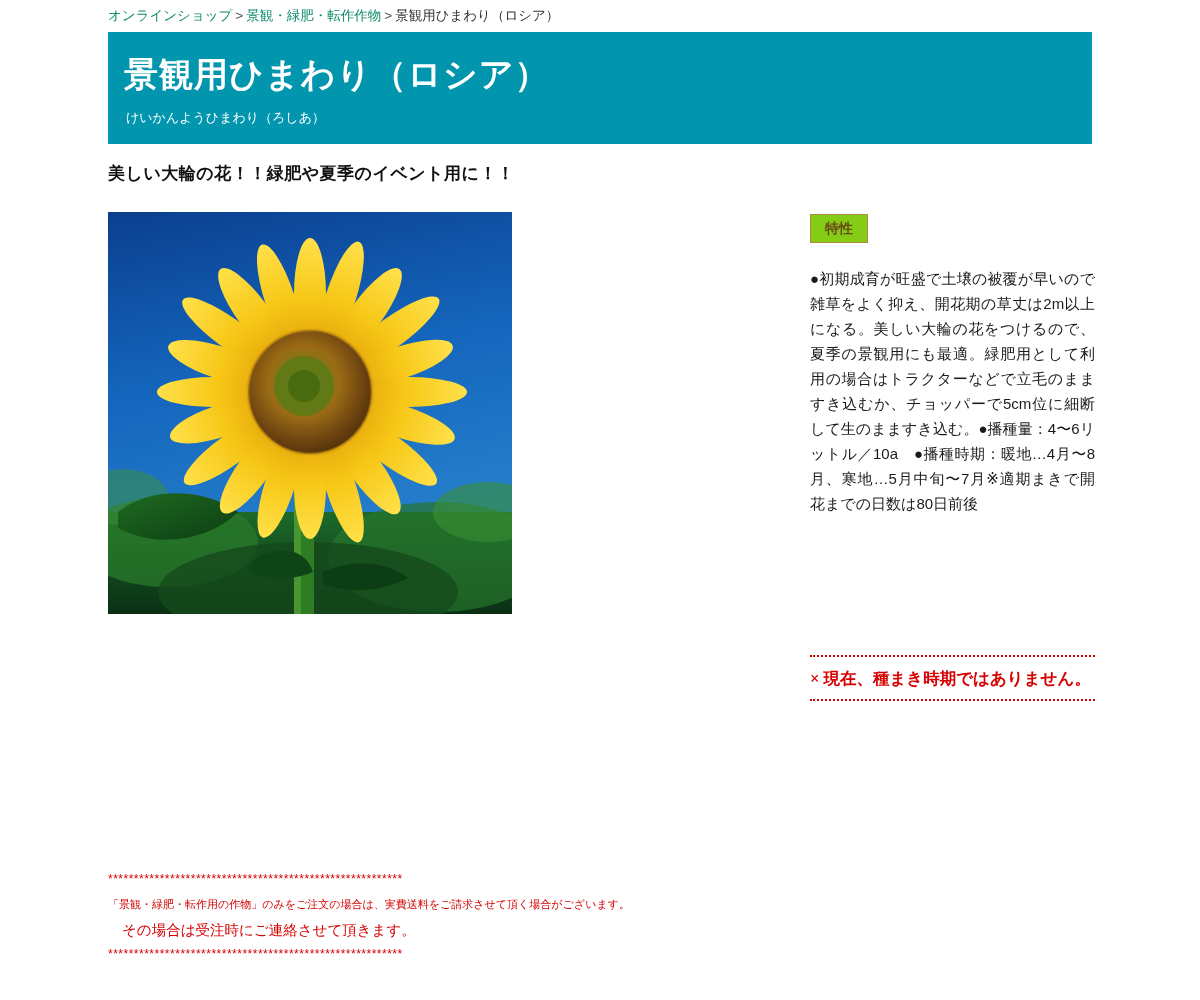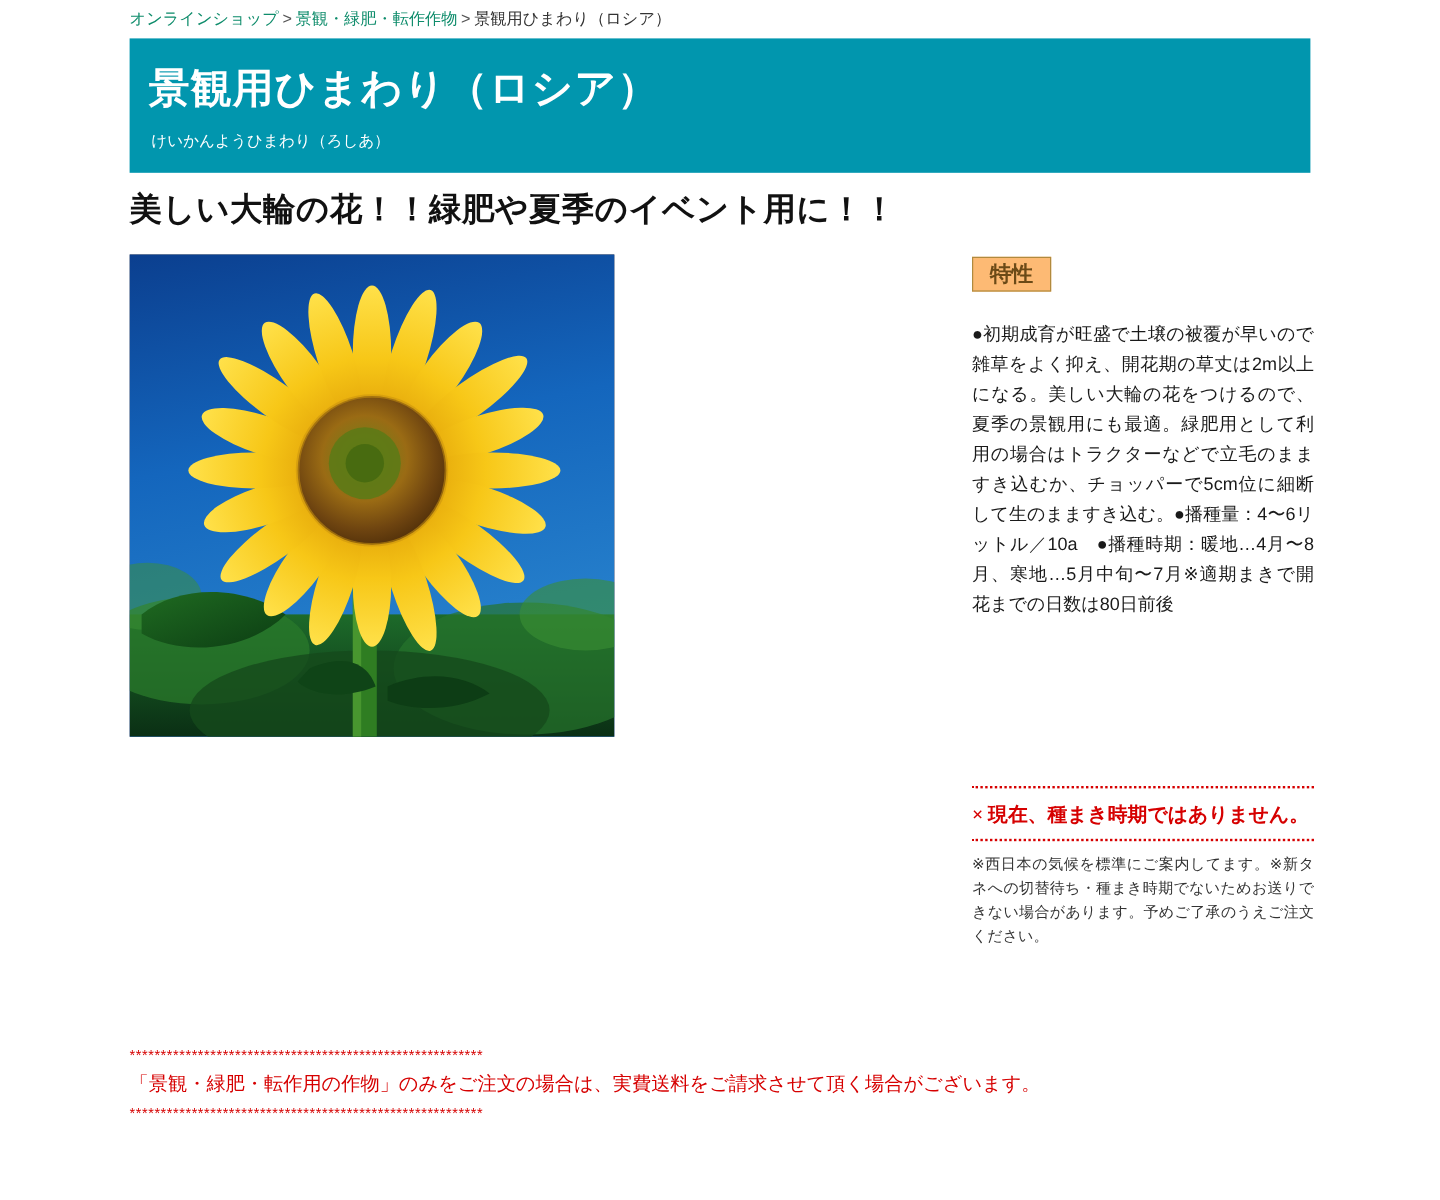--- a/index.html
+++ b/index.html
@@ -66,21 +66,21 @@
     font-size: 13px;
     font-weight: normal;
     line-height: 18px;
   }
 
   
   .catch-copy {
     position: absolute;
     left: 108px;
     top: 155px;
-    font-size: 27px;
+    font-size: 17px;
     font-weight: bold;
     line-height: 38px;
     color: #111;
     letter-spacing: 0.5px;
   }
 
   
   .photo {
     position: absolute;
     left: 108px;
@@ -95,23 +95,23 @@
   
   .spec-box {
     position: absolute;
     left: 810px;
     top: 214px;
     width: 285px;
   }
   .spec-heading {
     display: inline-block;
     border: 1px solid #b08a3e;
-    background: #fdba74;
+    background: #84cc16;
     color: #6b4a17;
-    font-size: 18px;
+    font-size: 14px;
     font-weight: bold;
     padding: 4px 14px 5px 14px;
     line-height: 18px;
   }
   .spec-body {
     margin-top: 23px;
     font-size: 15px;
     line-height: 25px;
     color: #1a1a1a;
     text-align: justify;
@@ -159,21 +159,21 @@
   }
   .ship-note .stars {
     font-size: 12px;
     line-height: 14px;
     letter-spacing: 0.5px;
     overflow: hidden;
     white-space: nowrap;
     height: 15px;
   }
   .ship-note .line1 {
-    font-size: 16px;
+    font-size: 11px;
     line-height: 26px;
     margin-top: 4px;
   }
   .ship-note .line2 {
     font-size: 14.5px;
     line-height: 26px;
     padding-left: 14px;
   }
   .ship-note .stars-bottom {
     margin-top: 4px;
@@ -318,22 +318,22 @@
     <div class="spec-heading">特性</div>
     <div class="spec-body">●初期成育が旺盛で土壌の被覆が早いので雑草をよく抑え、開花期の草丈は2m以上になる。美しい大輪の花をつけるので、夏季の景観用にも最適。緑肥用として利用の場合はトラクターなどで立毛のまますき込むか、チョッパーで5cm位に細断して生のまますき込む。●播種量：4〜6リットル／10a　●播種時期：暖地…4月〜8月、寒地…5月中旬〜7月※適期まきで開花までの日数は80日前後</div>
   </div>
 
   <div class="notice-box">
     <div class="dotted-line"></div>
     <div class="notice-title">
       <span class="x-mark">×</span><span>現在、種まき時期ではありません。</span>
     </div>
     <div class="dotted-line"></div>
-    <div class="notice-note">※西日本の気候を標準にご案内してます。※新タネへの切替待ち・種まき時期でないためお送りできない場合があります。予めご了承のうえご注文ください。</div>
   </div>
 
   <div class="ship-note">
     <div class="stars">*********************************************************</div>
     <div class="line1">「景観・緑肥・転作用の作物」のみをご注文の場合は、実費送料をご請求させて頂く場合がございます。</div>
+    <div class="line2">その場合は受注時にご連絡させて頂きます。</div>
     <div class="stars stars-bottom">*********************************************************</div>
   </div>
 
 </div>
 
 </body></html>

